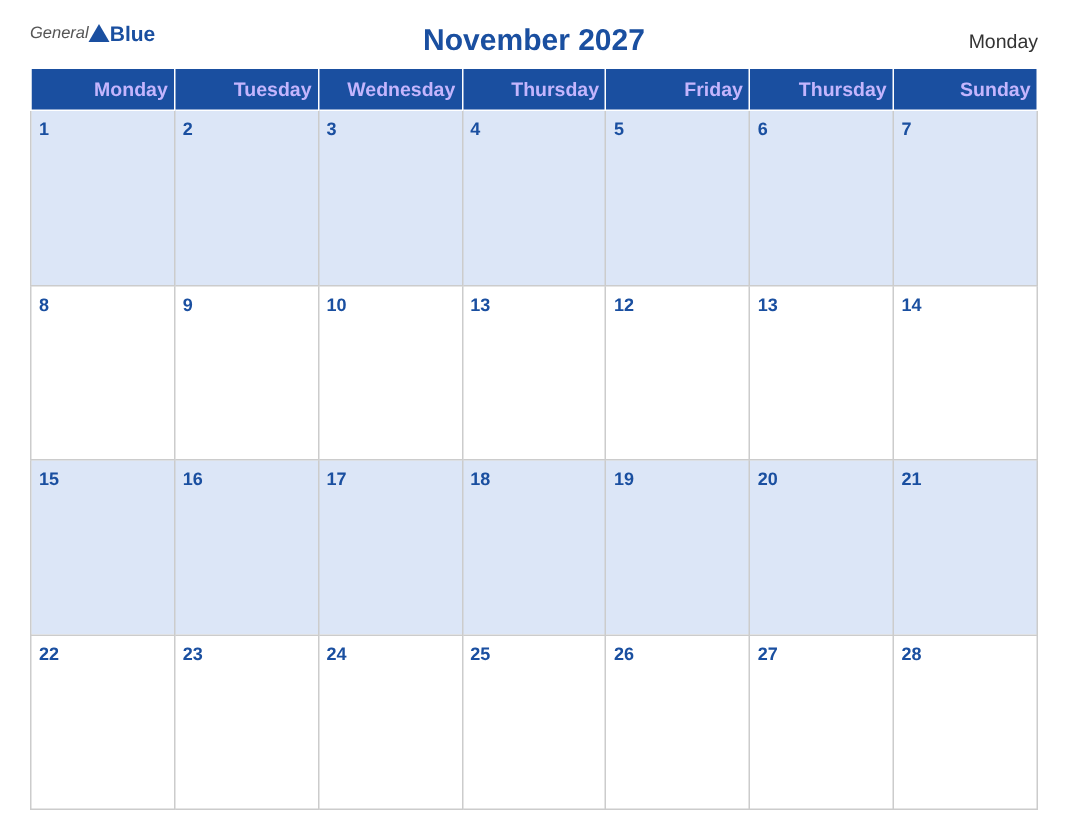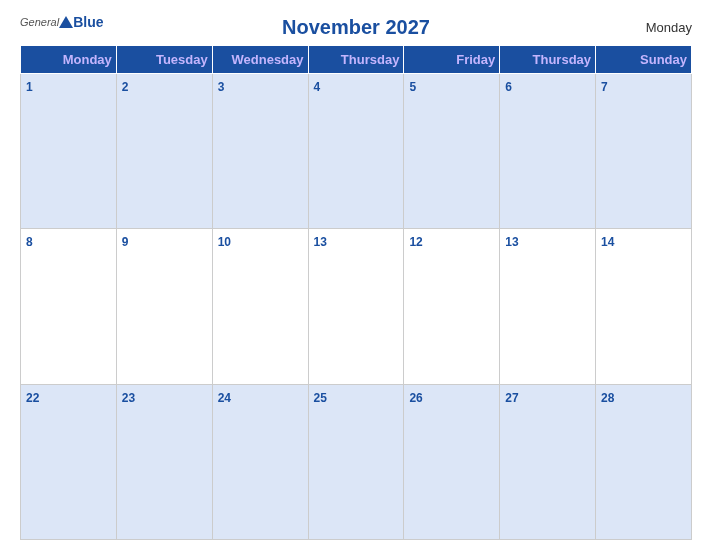--- a/index.html
+++ b/index.html
@@ -155,20 +155,29 @@
       <tr>
         <td><span class="day-number">8</span></td>
         <td><span class="day-number">9</span></td>
         <td><span class="day-number">10</span></td>
         <td><span class="day-number">13</span></td>
         <td><span class="day-number">12</span></td>
         <td><span class="day-number">13</span></td>
         <td><span class="day-number">14</span></td>
       </tr>
       <tr>
+        <td><span class="day-number">15</span></td>
+        <td><span class="day-number">16</span></td>
+        <td><span class="day-number">17</span></td>
+        <td><span class="day-number">18</span></td>
+        <td><span class="day-number">19</span></td>
+        <td><span class="day-number">20</span></td>
+        <td><span class="day-number">21</span></td>
+      </tr>
+      <tr>
         <td><span class="day-number">22</span></td>
         <td><span class="day-number">23</span></td>
         <td><span class="day-number">24</span></td>
         <td><span class="day-number">25</span></td>
         <td><span class="day-number">26</span></td>
         <td><span class="day-number">27</span></td>
         <td><span class="day-number">28</span></td>
       </tr>
     </tbody>
 </table>

